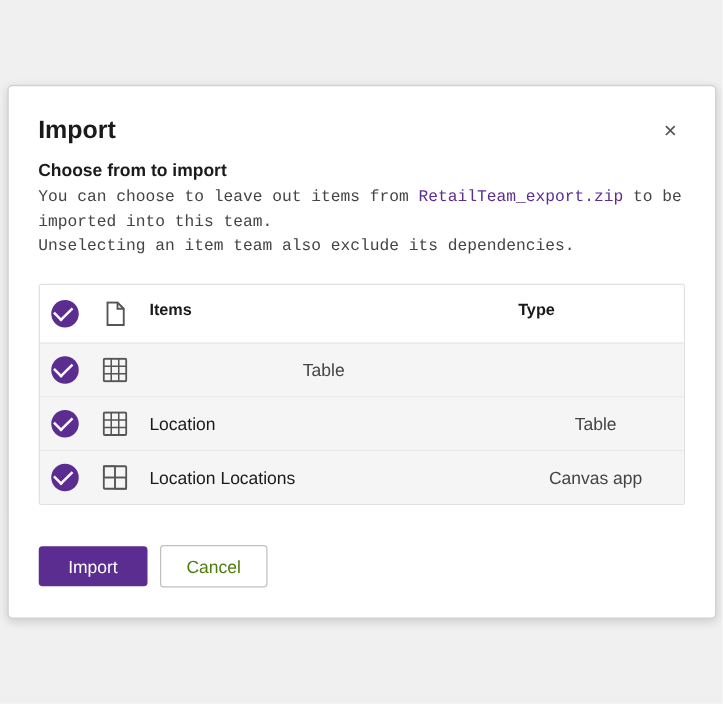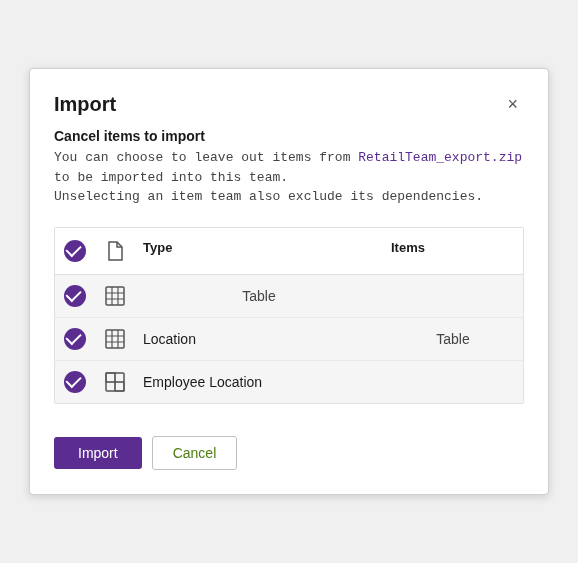--- a/index.html
+++ b/index.html
@@ -8,21 +8,21 @@
       display: flex;
       align-items: center;
       justify-content: center;
       min-height: 100vh;
       font-family: 'Segoe UI', Tahoma, Geneva, Verdana, sans-serif;
     }
     .dialog {
       background: #ffffff;
       border: 1px solid #d0d0d0;
       border-radius: 4px;
-      width: 520px;
+      width: 567px;
       padding: 24px;
       position: relative;
       box-shadow: 0 2px 8px rgba(0,0,0,0.15);
     }
     .dialog-header {
       display: flex;
       justify-content: space-between;
       align-items: flex-start;
       margin-bottom: 12px;
     }
@@ -154,40 +154,40 @@
   </style>
 </head>
 <body>
 
 <div class="dialog">
   <div class="dialog-header">
     <span class="dialog-title">Import</span>
     <button class="close-btn">×</button>
   </div>
 
-  <div class="subtitle">Cancel items to import</div>
+  <div class="subtitle">Choose from to import</div>
   <div class="description">
     <span>You can choose to leave out items from </span><span class="link">RetailTeam_export.zip</span><span> to be imported into this team.</span><br>
     <span>Unselecting an item team also exclude its dependencies.</span>
   </div>
 
   <div class="table-container">
     <div class="table-header">
       <div class="th check-cell">
         <div class="checkmark"></div>
       </div>
       <div class="th icon-cell">
 
         <svg width="18" height="20" viewBox="0 0 18 20" fill="none" xmlns="http://www.w3.org/2000/svg">
           <path d="M3 1h8l5 5v13H3V1z" stroke="#555" stroke-width="1.5" fill="none"></path>
           <path d="M11 1v5h5" stroke="#555" stroke-width="1.5" fill="none"></path>
         </svg>
       </div>
+      <div class="th">Items</div>
       <div class="th">Type</div>
-      <div class="th">Items</div>
     </div>
 
     <div class="table-row">
       <div class="check-cell">
         <div class="checkmark"></div>
       </div>
       <div class="icon-cell">
         <svg width="20" height="20" viewBox="0 0 20 20" fill="none" xmlns="http://www.w3.org/2000/svg">
           <rect x="1" y="1" width="18" height="18" rx="1" stroke="#555" stroke-width="1.5" fill="none"></rect>
           <line x1="1" y1="7" x2="19" y2="7" stroke="#555" stroke-width="1.2"></line>
@@ -222,21 +222,22 @@
       </div>
       <div class="icon-cell">
         <svg width="20" height="20" viewBox="0 0 20 20" fill="none" xmlns="http://www.w3.org/2000/svg">
           <rect x="1" y="1" width="18" height="18" rx="1" stroke="#555" stroke-width="1.5" fill="none"></rect>
           <rect x="1" y="1" width="9" height="9" stroke="#555" stroke-width="1.2" fill="none"></rect>
           <rect x="10" y="10" width="9" height="9" stroke="#555" stroke-width="1.2" fill="none"></rect>
           <line x1="10" y1="1" x2="10" y2="19" stroke="#555" stroke-width="1.2"></line>
           <line x1="1" y1="10" x2="19" y2="10" stroke="#555" stroke-width="1.2"></line>
         </svg>
       </div>
-      <div class="cell-name">Employee Location</div>
+      <div class="cell-name">Location Locations</div>
+      <div class="cell-type">Canvas app</div>
     </div>
   </div>
 
   <div class="footer">
     <button class="btn-import">Import</button>
     <button class="btn-cancel">Cancel</button>
   </div>
 </div>
 
 </body></html>

